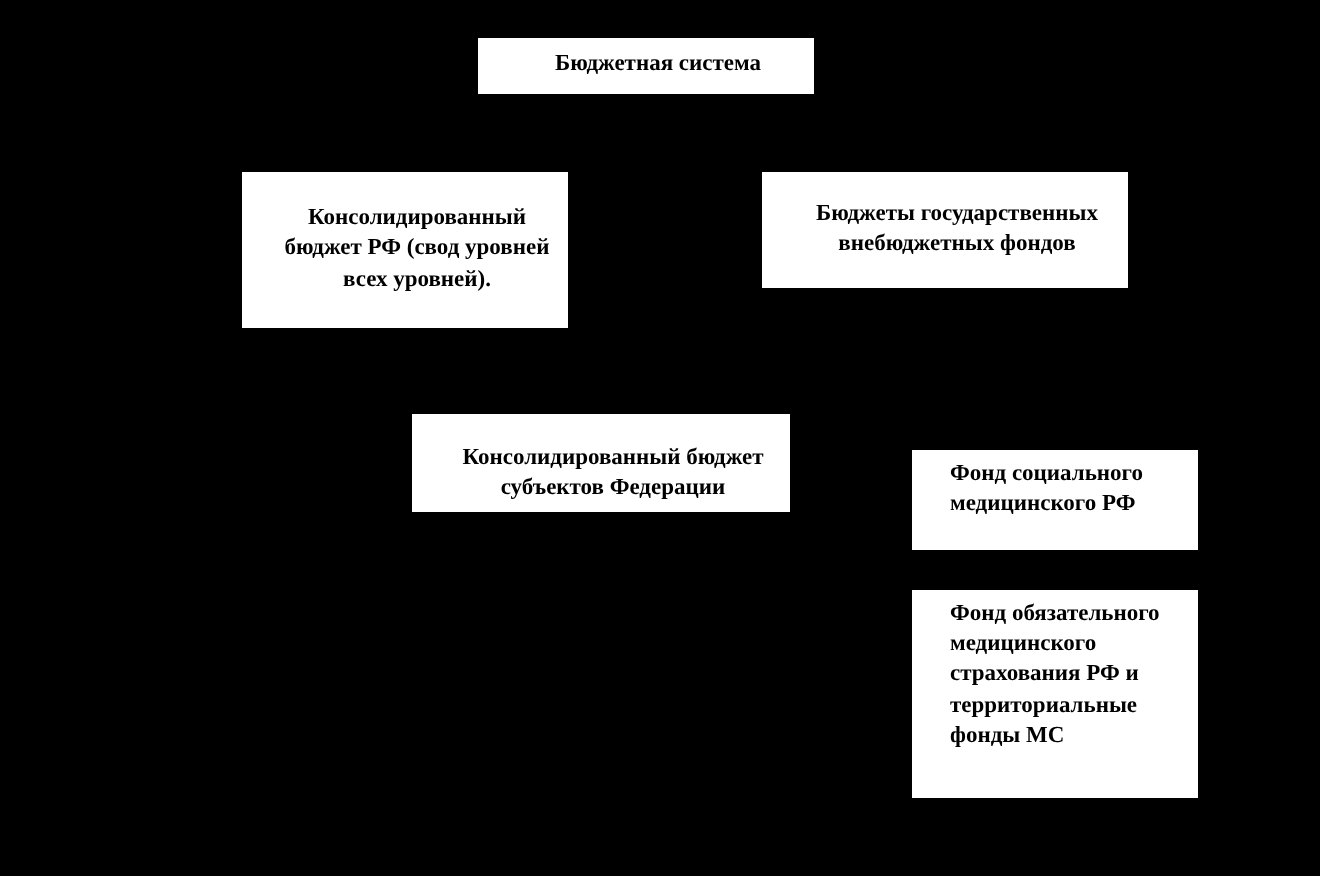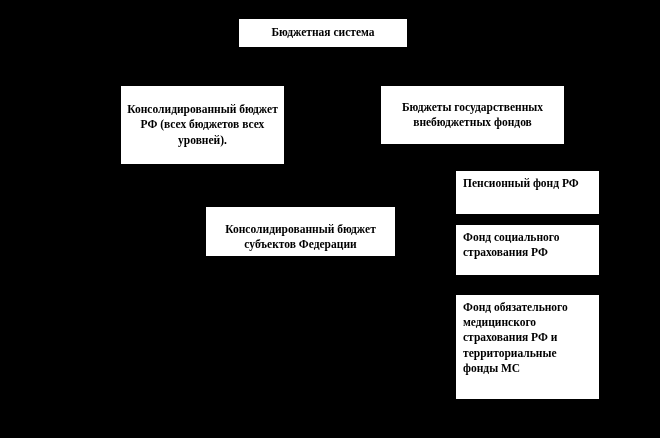--- a/index.html
+++ b/index.html
@@ -20,20 +20,21 @@
     background: #ffffff;
     color: #000000;
     font-weight: bold;
     font-size: 11.5px;
     line-height: 1.32;
     box-sizing: border-box;
     border: 1px solid #000000;
   }
   .node .node-label {
     display: block;
+    margin-left: 12px;
   }
   
   .node.center {
     display: flex;
     align-items: center;
     justify-content: center;
     text-align: center;
     padding: 4px 6px;
   }
   
@@ -56,38 +57,35 @@
 </head>
 <body>
 
 <div class="canvas">
 
   <div class="node center" id="n-budget-system">
     <span class="node-label">Бюджетная система</span>
   </div>
 
   <div class="node center" id="n-consolidated-rf">
-    <span class="node-label">Консолидированный бюджет РФ (всех бюджетов всех уровней).</span>
+    <span class="node-label">Консолидированный бюджет РФ (свод уровней всех уровней).</span>
   </div>
 
   <div class="node center" id="n-state-extrabudgetary">
     <span class="node-label">Бюджеты государственных внебюджетных фондов</span>
   </div>
 
-  <div class="node left" id="n-pension-fund">
-    <span class="node-label">Пенсионный фонд РФ</span>
-  </div>
 
 
   <div class="node center" id="n-consolidated-subjects">
     <span class="node-label">Консолидированный бюджет субъектов Федерации</span>
   </div>
 
   <div class="node left" id="n-social-insurance">
-    <span class="node-label">Фонд социального страхования РФ</span>
+    <span class="node-label">Фонд социального медицинского РФ</span>
   </div>
 
 
   <div class="node left" id="n-medical-insurance">
     <span class="node-label">Фонд обязательного медицинского страхования РФ и территориальные фонды МС</span>
   </div>
 
 </div>
 
 </body></html>

